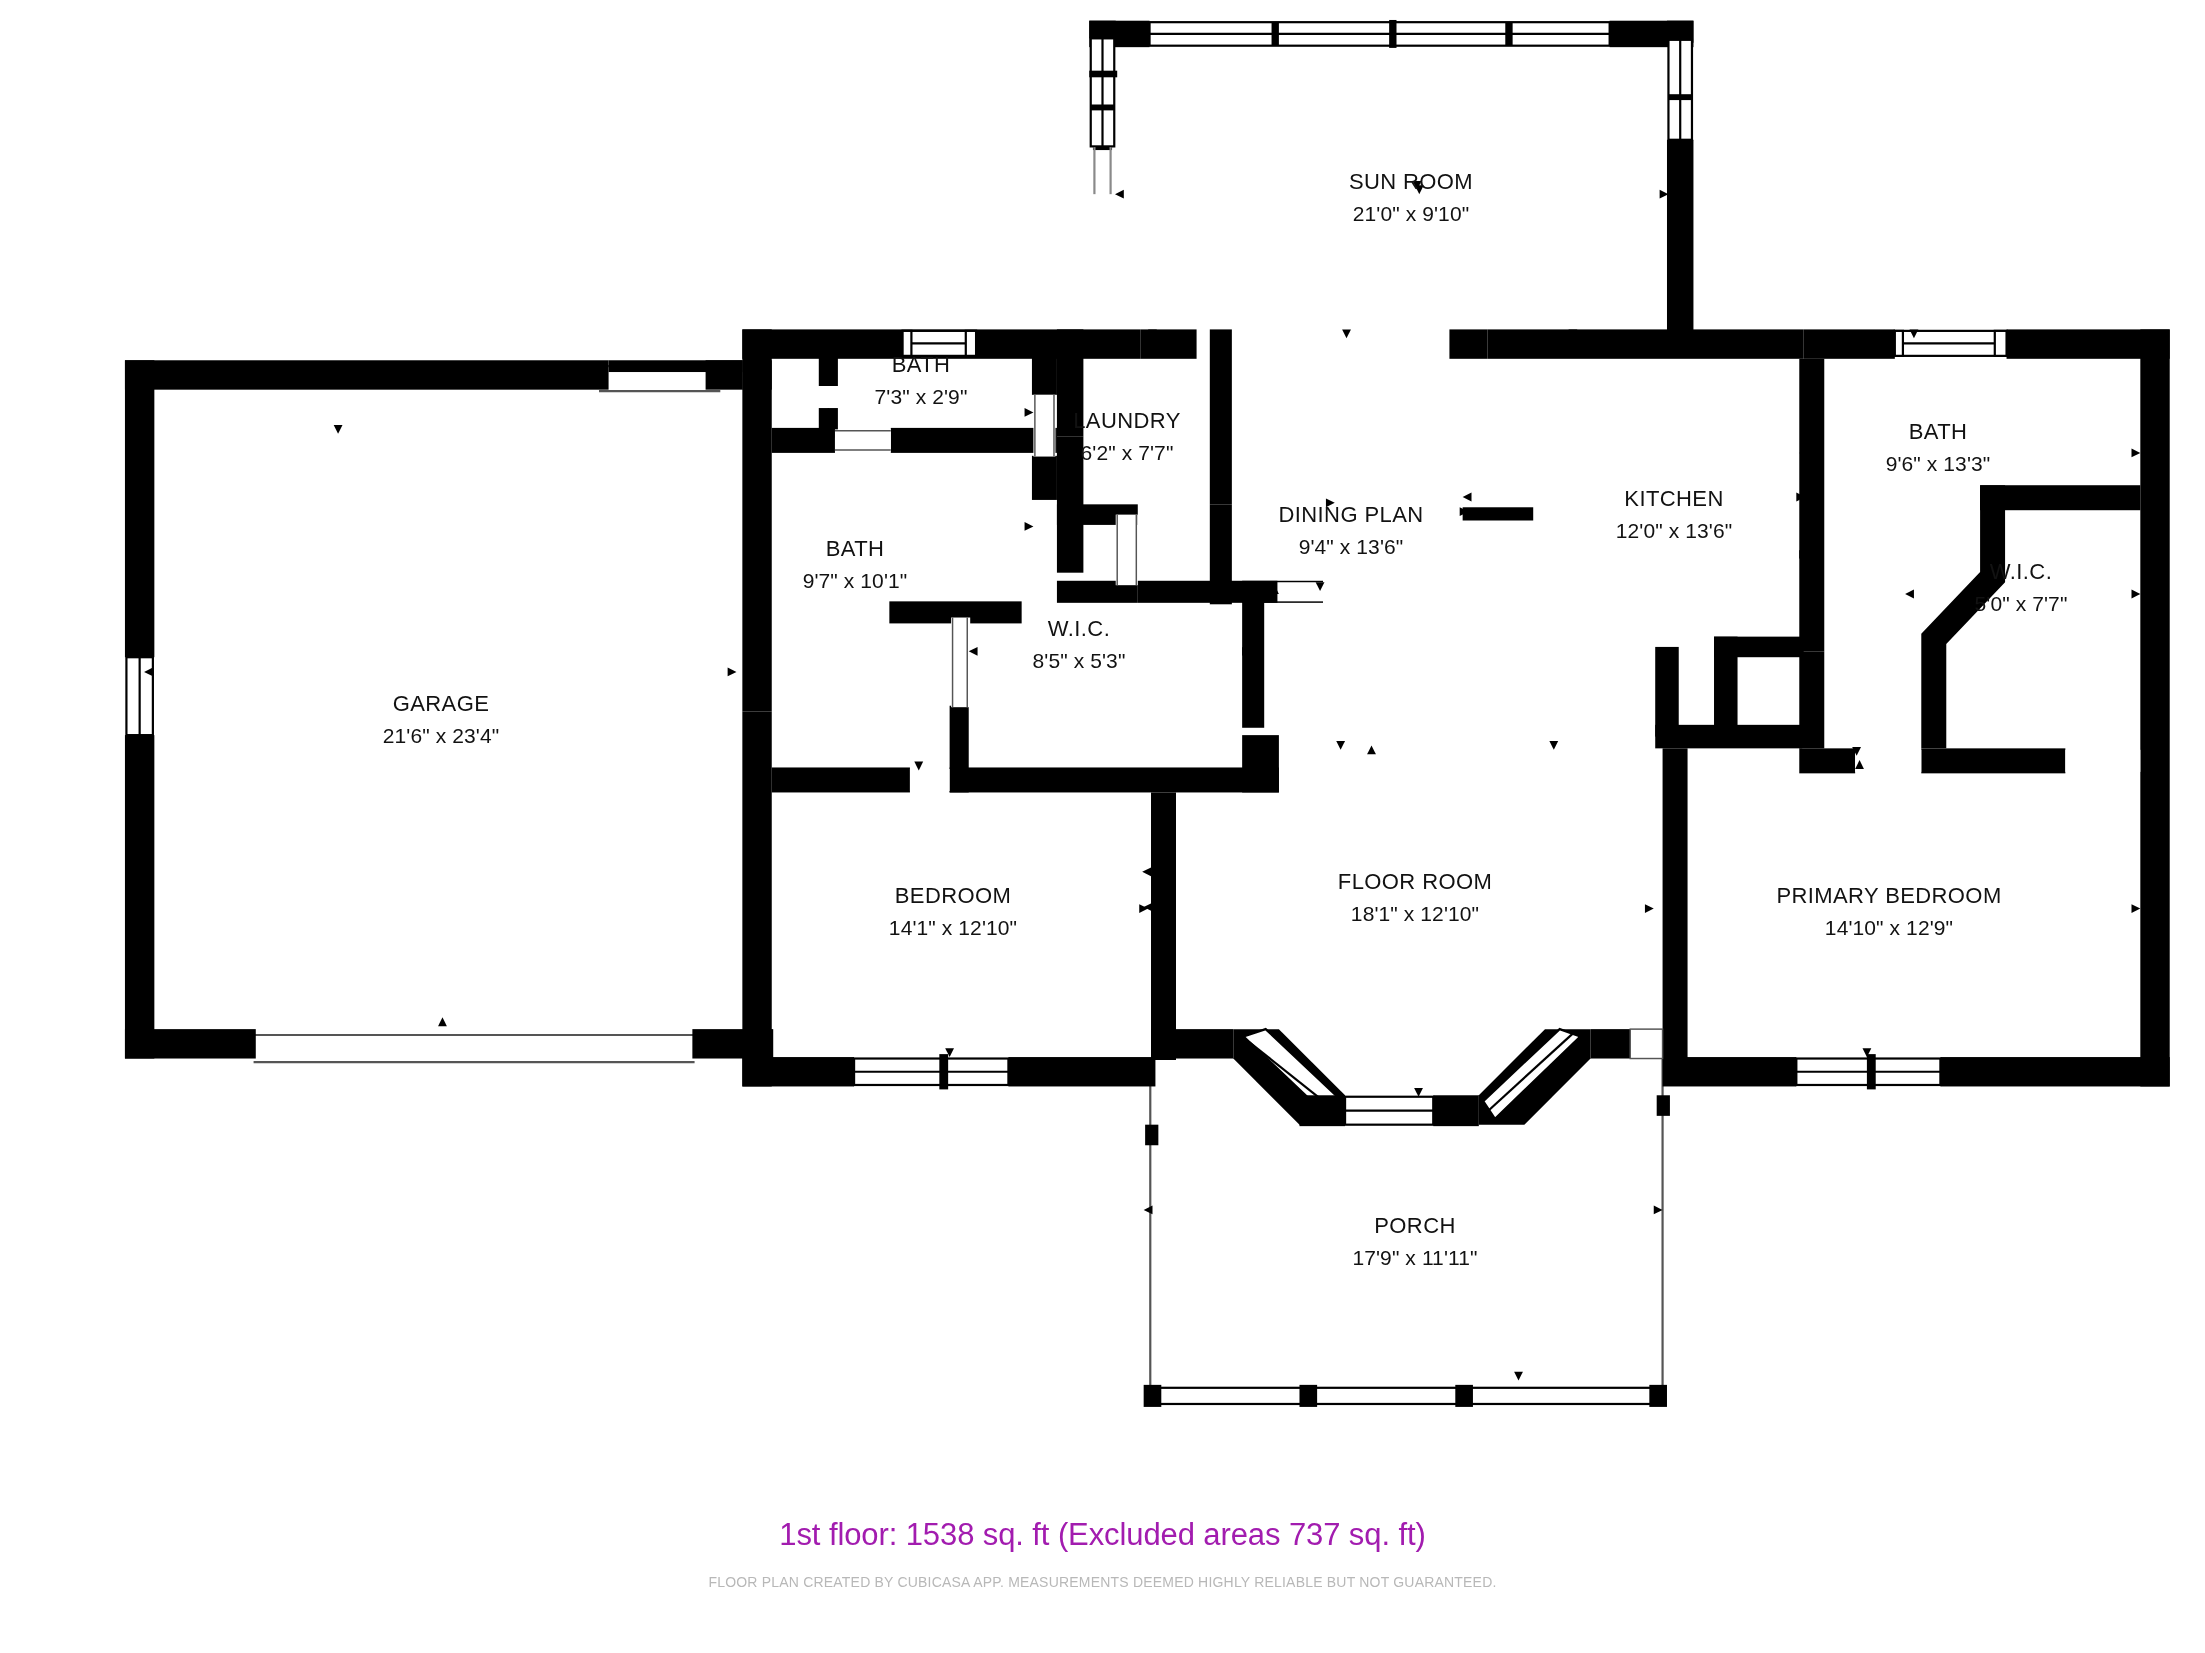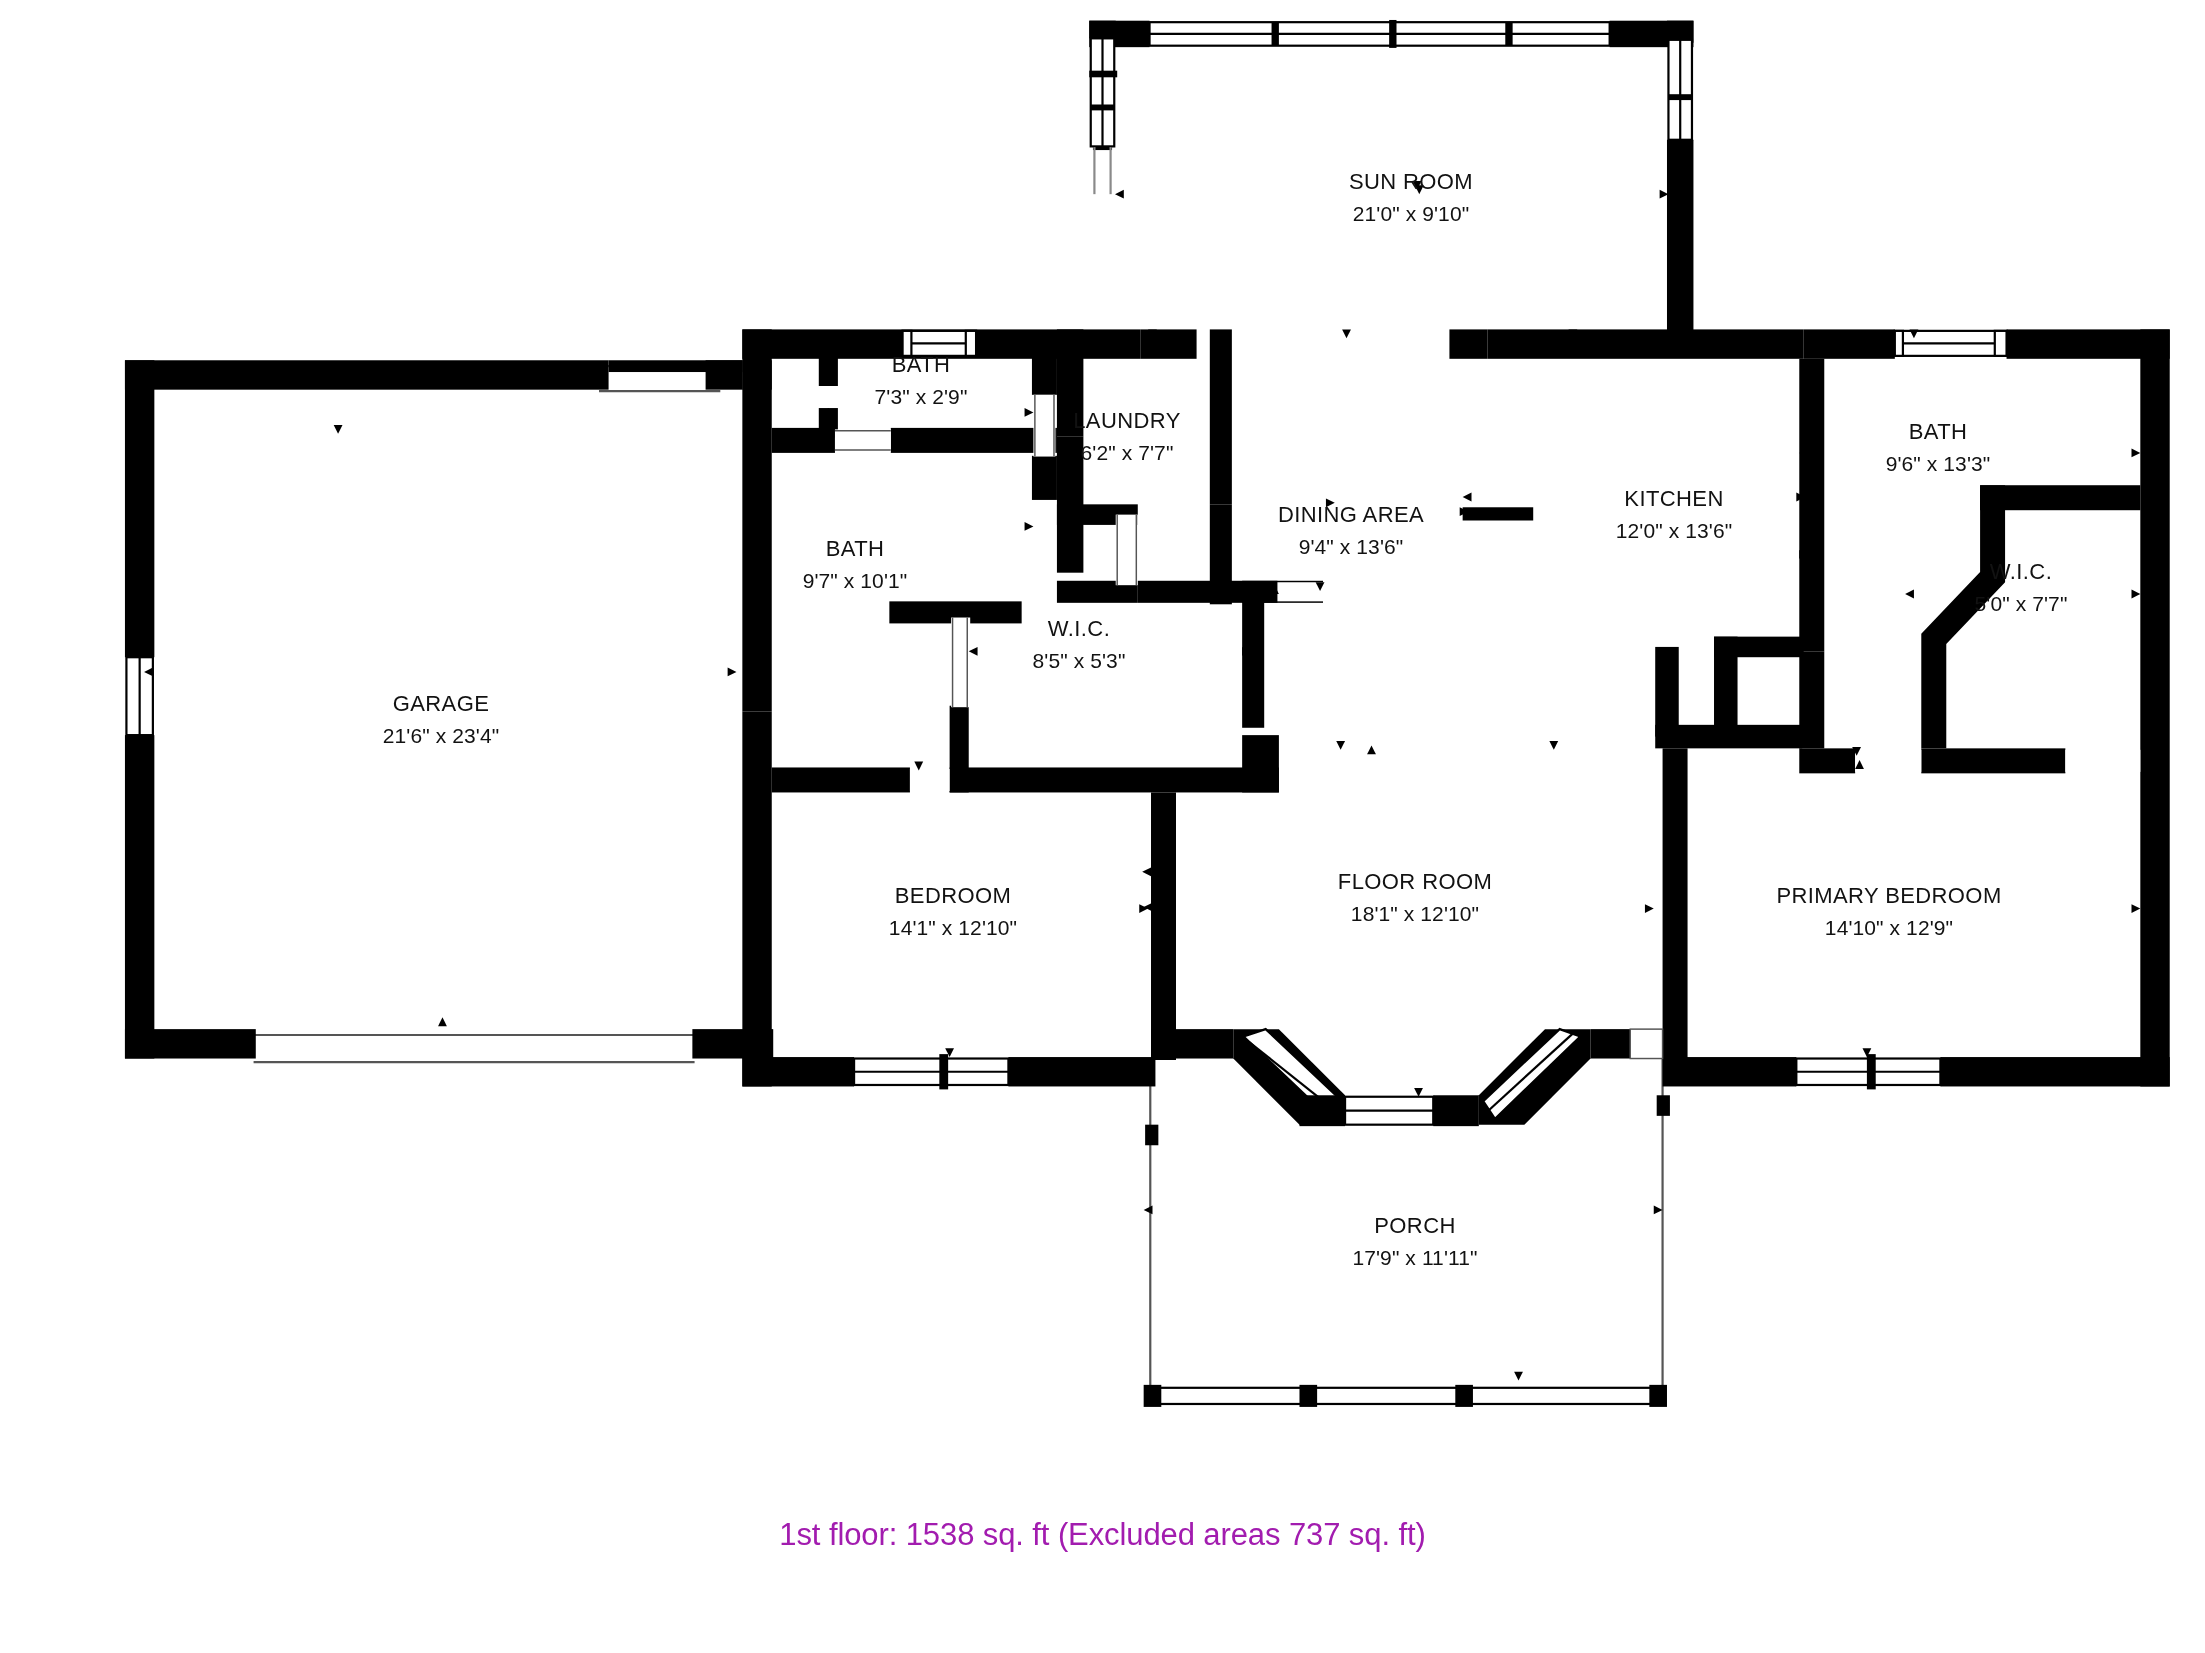--- a/index.html
+++ b/index.html
@@ -471,21 +471,21 @@
     <span class="rname">BATH</span>
     <span class="rdim">9'7" x 10'1"</span>
   </div>
 
   <div class="room-label" style="left:1079px; top:645px;">
     <span class="rname">W.I.C.</span>
     <span class="rdim">8'5" x 5'3"</span>
   </div>
 
   <div class="room-label" style="left:1351px; top:531px;">
-    <span class="rname">DINING AREA</span>
+    <span class="rname">DINING PLAN</span>
     <span class="rdim">9'4" x 13'6"</span>
   </div>
 
   <div class="room-label" style="left:1674px; top:515px;">
     <span class="rname">KITCHEN</span>
     <span class="rdim">12'0" x 13'6"</span>
   </div>
 
   <div class="room-label" style="left:1938px; top:448px;">
     <span class="rname">BATH</span>
@@ -517,17 +517,18 @@
     <span class="rdim">14'10" x 12'9"</span>
   </div>
 
   <div class="room-label" style="left:1415px; top:1242px;">
     <span class="rname">PORCH</span>
     <span class="rdim">17'9" x 11'11"</span>
   </div>
 
   <div id="footer">
     <div class="fline2">1st floor: 1538 sq. ft (Excluded areas 737 sq. ft)</div>
+    <div class="fline3">FLOOR PLAN CREATED BY CUBICASA APP. MEASUREMENTS DEEMED HIGHLY RELIABLE BUT NOT GUARANTEED.</div>
   </div>
 
 
 </div>
 
 
 </body></html>

